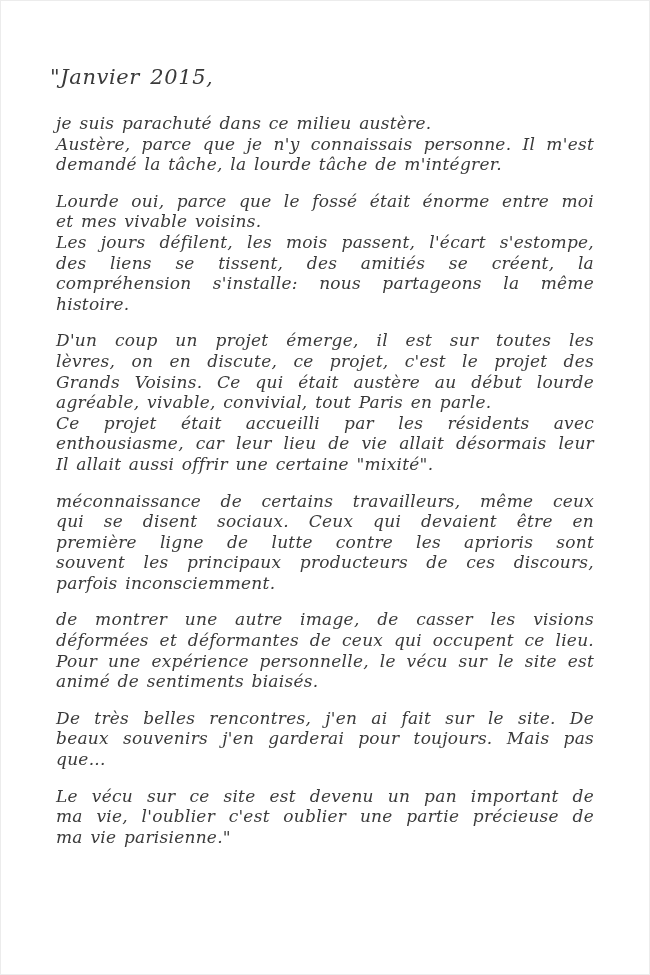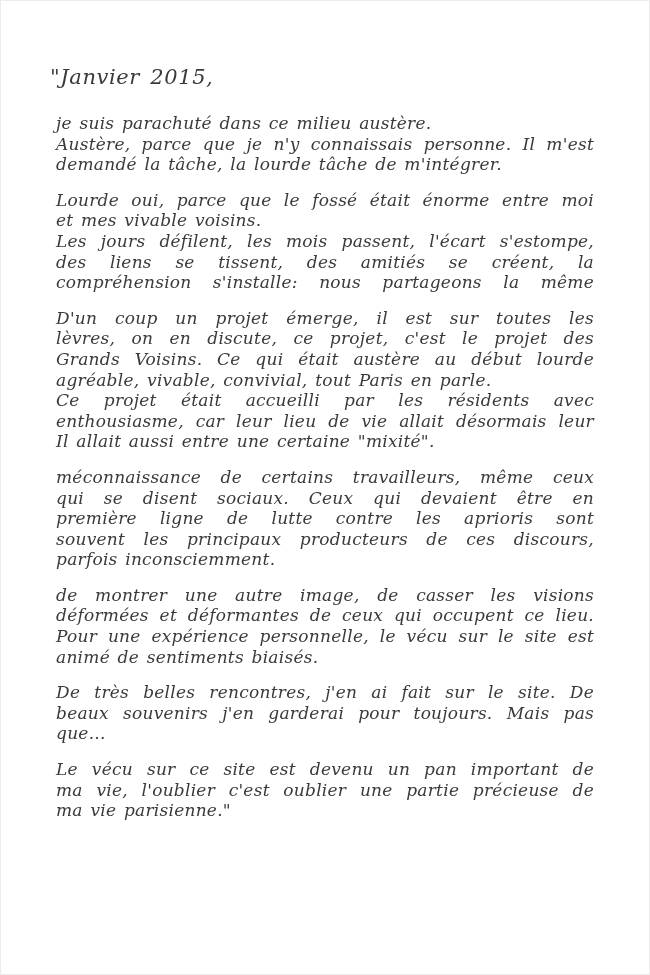--- a/index.html
+++ b/index.html
@@ -23,21 +23,21 @@
     overflow:hidden;
   }
   .heading{
     font-size:21px;
     line-height:28px;
     margin:0 0 22px -6px;
     letter-spacing:0.6px;
     word-spacing:3px;
   }
   .para{
-    margin:10px 0 15px 0;
+    margin:16px 0 15px 0;
   }
   .para:last-child{margin-bottom:0;}
   .line{
     font-size:17px;
     line-height:20.6px;
     letter-spacing:0.25px;
     word-spacing:2px;
     white-space:normal;
   }
   .line.just{
@@ -56,29 +56,30 @@
         <div class="line">je suis parachuté dans ce milieu austère.</div>
         <div class="line just">Austère, parce que je n'y connaissais personne. Il m'est</div>
         <div class="line">demandé la tâche, la lourde tâche de m'intégrer.</div>
       </div>
       <div class="para">
         <div class="line just">Lourde oui, parce que le fossé était énorme entre moi</div>
         <div class="line">et mes vivable voisins.</div>
         <div class="line just">Les jours défilent, les mois passent, l'écart s'estompe,</div>
         <div class="line just">des liens se tissent, des amitiés se créent, la</div>
         <div class="line just">compréhension s'installe: nous partageons la même</div>
+        <div class="line">histoire.</div>
       </div>
       <div class="para">
         <div class="line just">D'un coup un projet émerge, il est sur toutes les</div>
         <div class="line just">lèvres, on en discute, ce projet, c'est le projet des</div>
         <div class="line just">Grands Voisins. Ce qui était austère au début lourde</div>
         <div class="line">agréable, vivable, convivial, tout Paris en parle.</div>
         <div class="line just">Ce projet était accueilli par les résidents avec</div>
         <div class="line just">enthousiasme, car leur lieu de vie allait désormais leur</div>
-        <div class="line">Il allait aussi entre une certaine "mixité".</div>
+        <div class="line">Il allait aussi offrir une certaine "mixité".</div>
       </div>
       <div class="para">
         <div class="line just">méconnaissance de certains travailleurs, même ceux</div>
         <div class="line just">qui se disent sociaux. Ceux qui devaient être en</div>
         <div class="line just">première ligne de lutte contre les aprioris sont</div>
         <div class="line just">souvent les principaux producteurs de ces discours,</div>
         <div class="line">parfois inconsciemment.</div>
       </div>
       <div class="para">
         <div class="line just">de montrer une autre image, de casser les visions</div>

